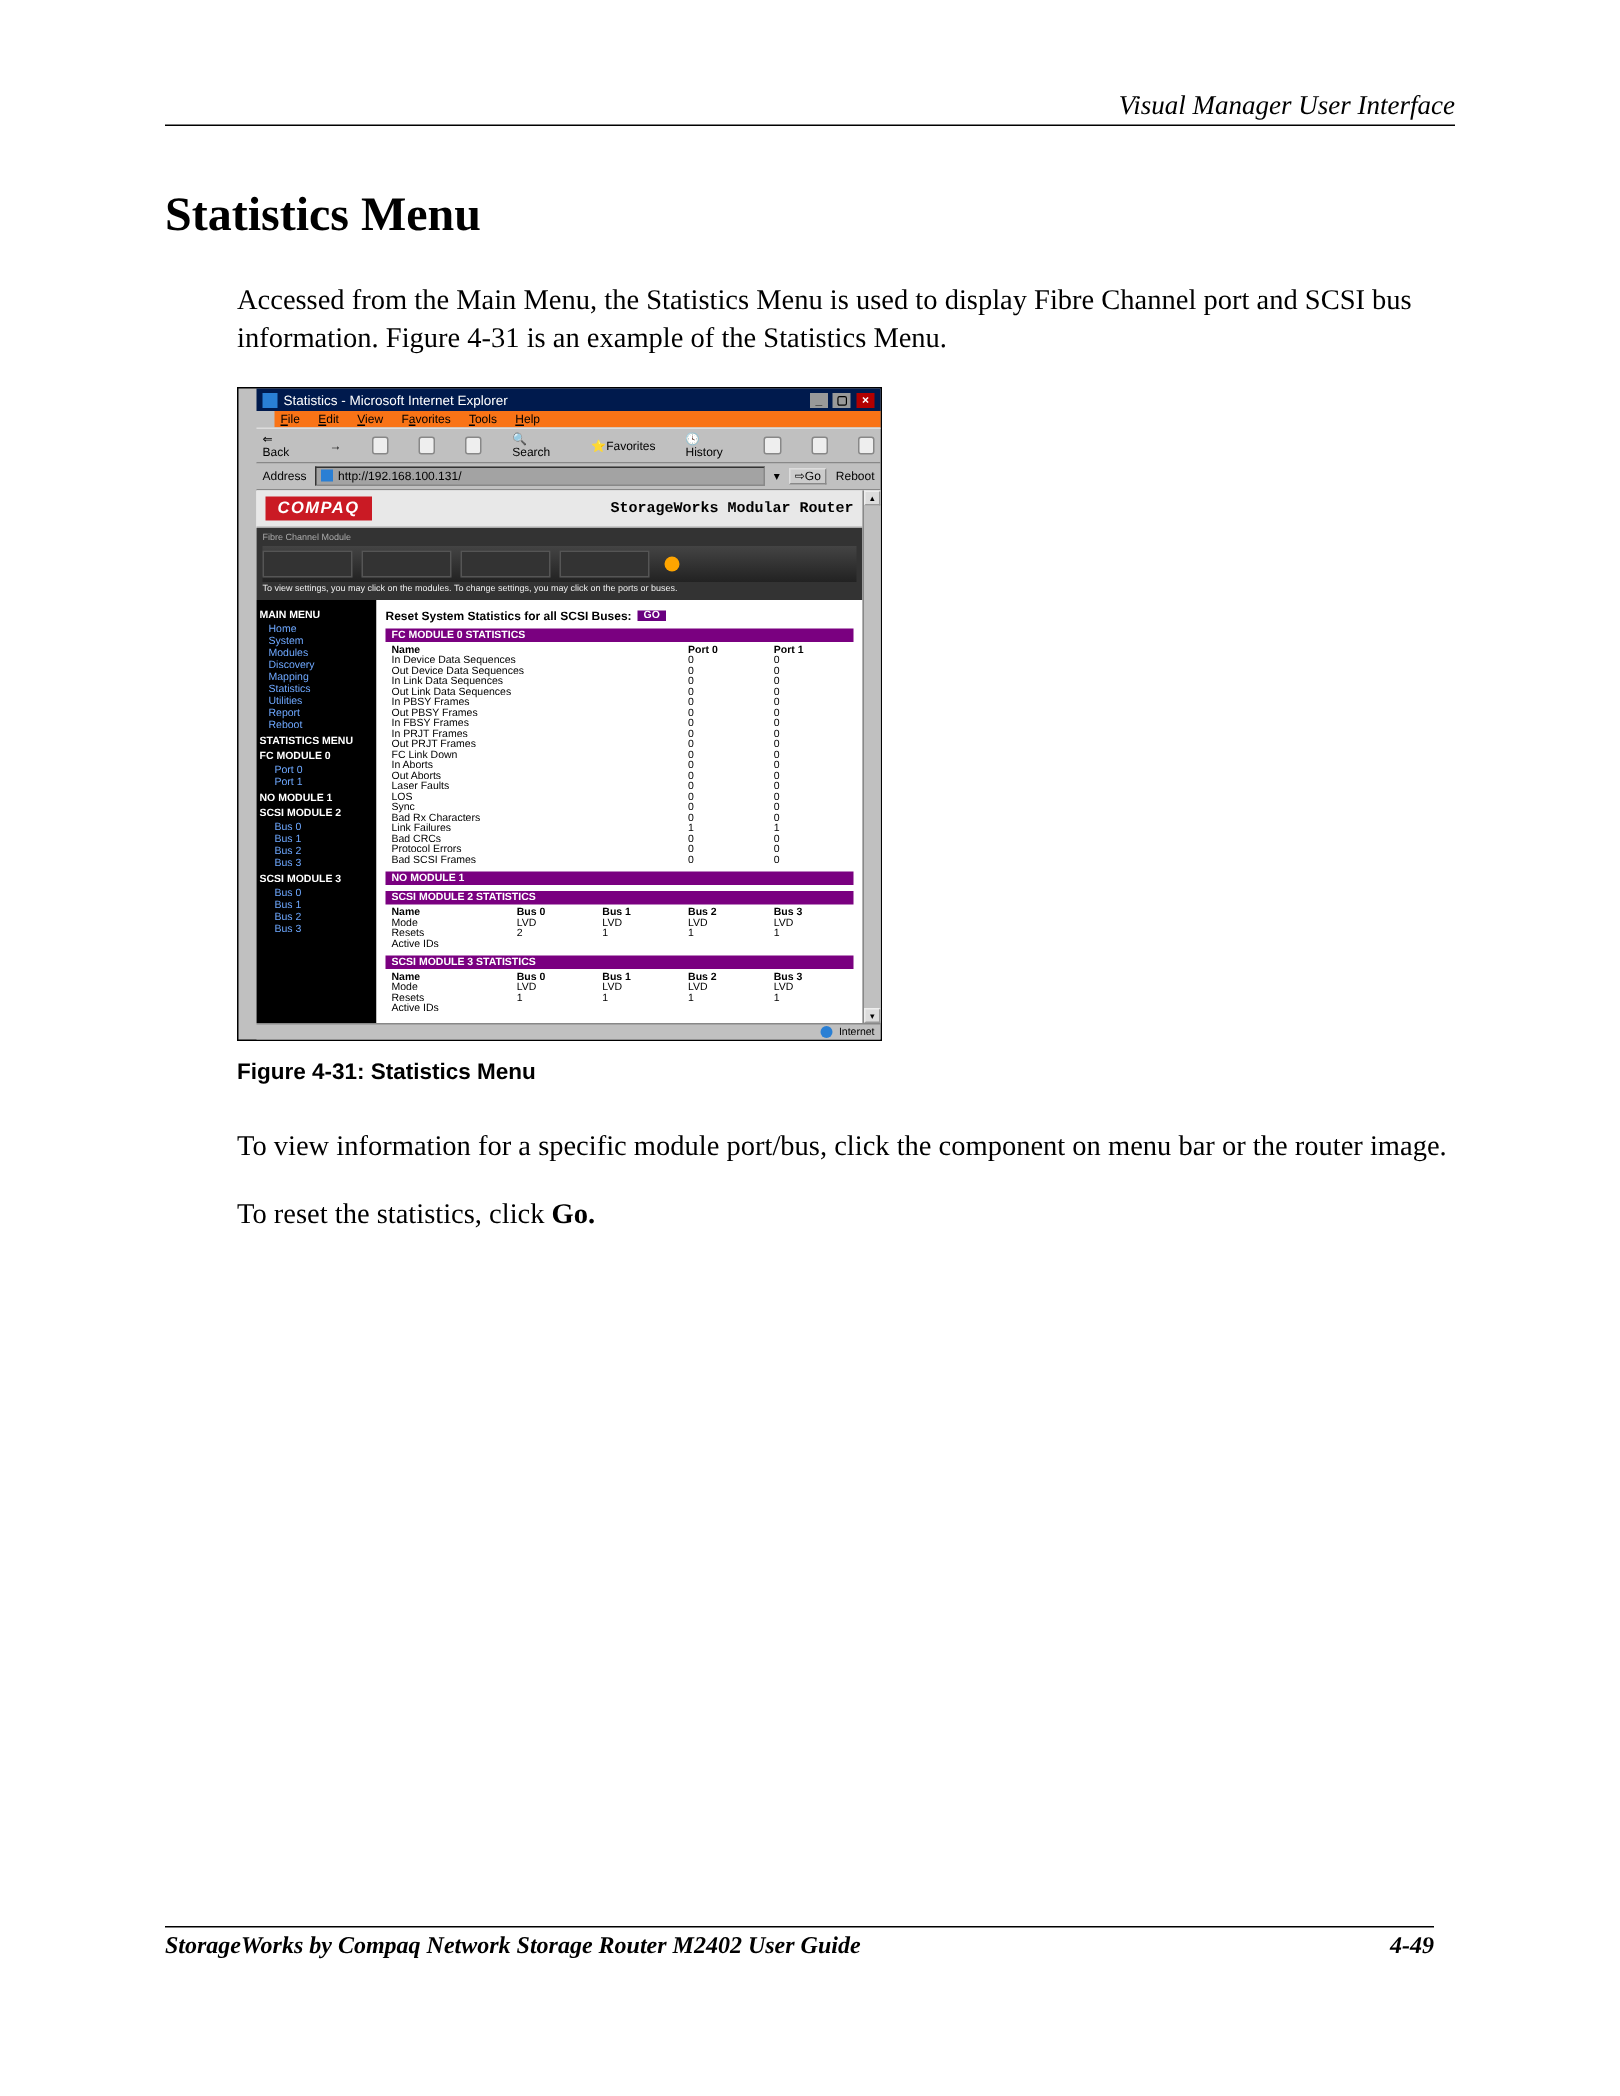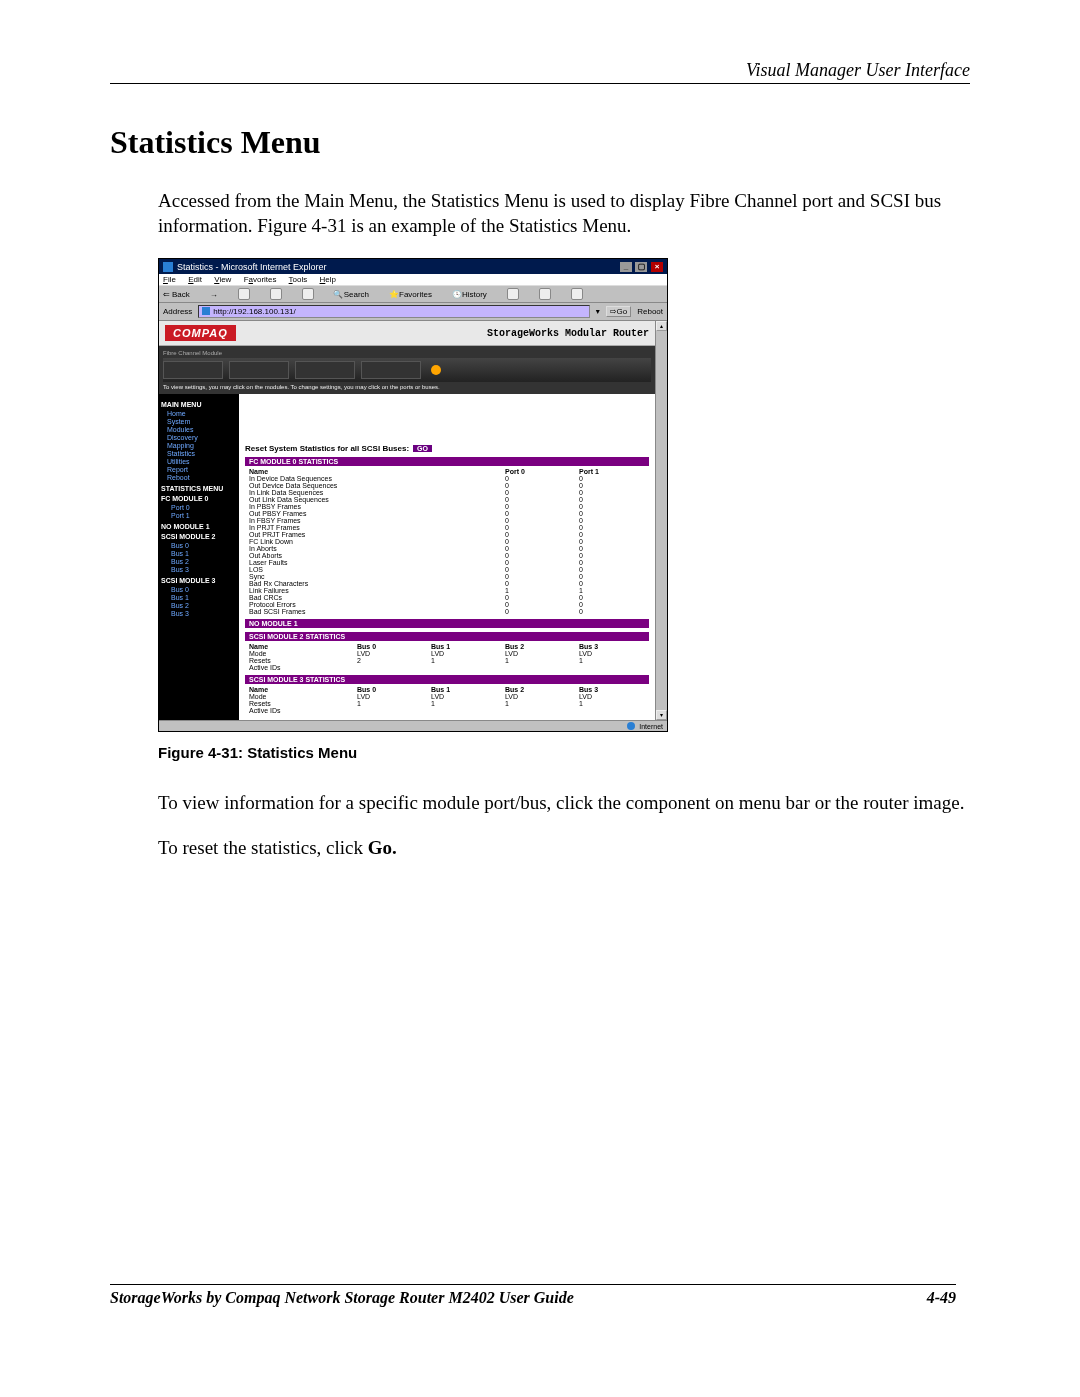--- a/index.html
+++ b/index.html
@@ -45,49 +45,51 @@
     padding-top: 4px;
     display: flex;
     justify-content: space-between;
     font-style: italic;
     font-weight: bold;
     font-size: 16px;
   }
 
   
   .screenshot {
-    width: 510px;
+    width: 430px;
     margin-left: 48px;
     font-family: Tahoma, Arial, sans-serif;
     font-size: 8px;
     border: 1px solid #000;
     background: #c0c0c0;
+    padding-left: 12px;
   }
   .titlebar {
     background: #001a4d;
     color: #fff;
     padding: 2px 4px;
     display: flex;
     align-items: center;
     justify-content: space-between;
     font-size: 9px;
   }
   .tb-left { display:flex; align-items:center; gap:4px; }
   .tb-icon { width:10px; height:10px; background:#2a7fd4; }
   .win-controls span {
     display: inline-block;
     width: 12px; height: 10px;
     background: #999; text-align:center; line-height:10px;
     font-weight:bold; font-size:8px; color:#000;
     margin-left:1px;
   }
   .menubar {
-    background: #ffffff;
+    background: #f97316;
     padding: 1px 4px;
     font-size: 8px;
+    margin-left: 12px;
   }
   .menubar span { margin-right: 10px; }
   .menubar span u { text-decoration: underline; }
   .toolbar {
     background:#c0c0c0;
     padding:2px 4px;
     border-top:1px solid #ddd;
     border-bottom:1px solid #888;
     font-size:8px;
     display:flex;
@@ -99,21 +101,21 @@
     background:#c0c0c0;
     padding:2px 4px;
     border-bottom:1px solid #888;
     display:flex;
     align-items:center;
     gap:6px;
     font-size:8px;
   }
   .addr-input {
     flex:1;
-    background:#c4b5fd;
+    background:#a3a3a3;
     border:1px inset #888;
     padding:1px 3px;
     font-size:8px;
     display:flex;
     gap:3px;
   }
   .addr-icon{width:8px;height:8px;background:#2a7fd4;}
   .go-btn{background:#ccc;padding:0 3px;border:1px outset #ddd;}
   .content-scroll{
     display:flex;
@@ -158,21 +160,21 @@
   .sidebar .title{ font-weight:bold; margin:3px 0 2px 0; }
   .sidebar a{ color:#6ea8ff; display:block; padding:0 0 1px 6px; }
   .sidebar .sub{ padding-left:10px; }
   .panel{
     flex:1;
     background:#fff;
     color:#000;
     padding:6px;
     font-size:7px;
   }
-  .reset-row{ font-weight:bold; font-size:8px; margin-bottom:4px; display:flex; align-items:center; gap:4px;margin-top:44px;}
+  .reset-row{ font-weight:bold; font-size:8px; margin-bottom:4px; display:flex; align-items:center; gap:4px;}
   .go-small{
     background:#6a0080;color:#fff;padding:0 4px;font-size:7px;font-weight:bold;
   }
   .section-hdr{
     background:#7a0080;
     color:#fff;
     font-weight:bold;
     padding:1px 4px;
     font-size:7px;
     margin:4px 0 2px 0;

